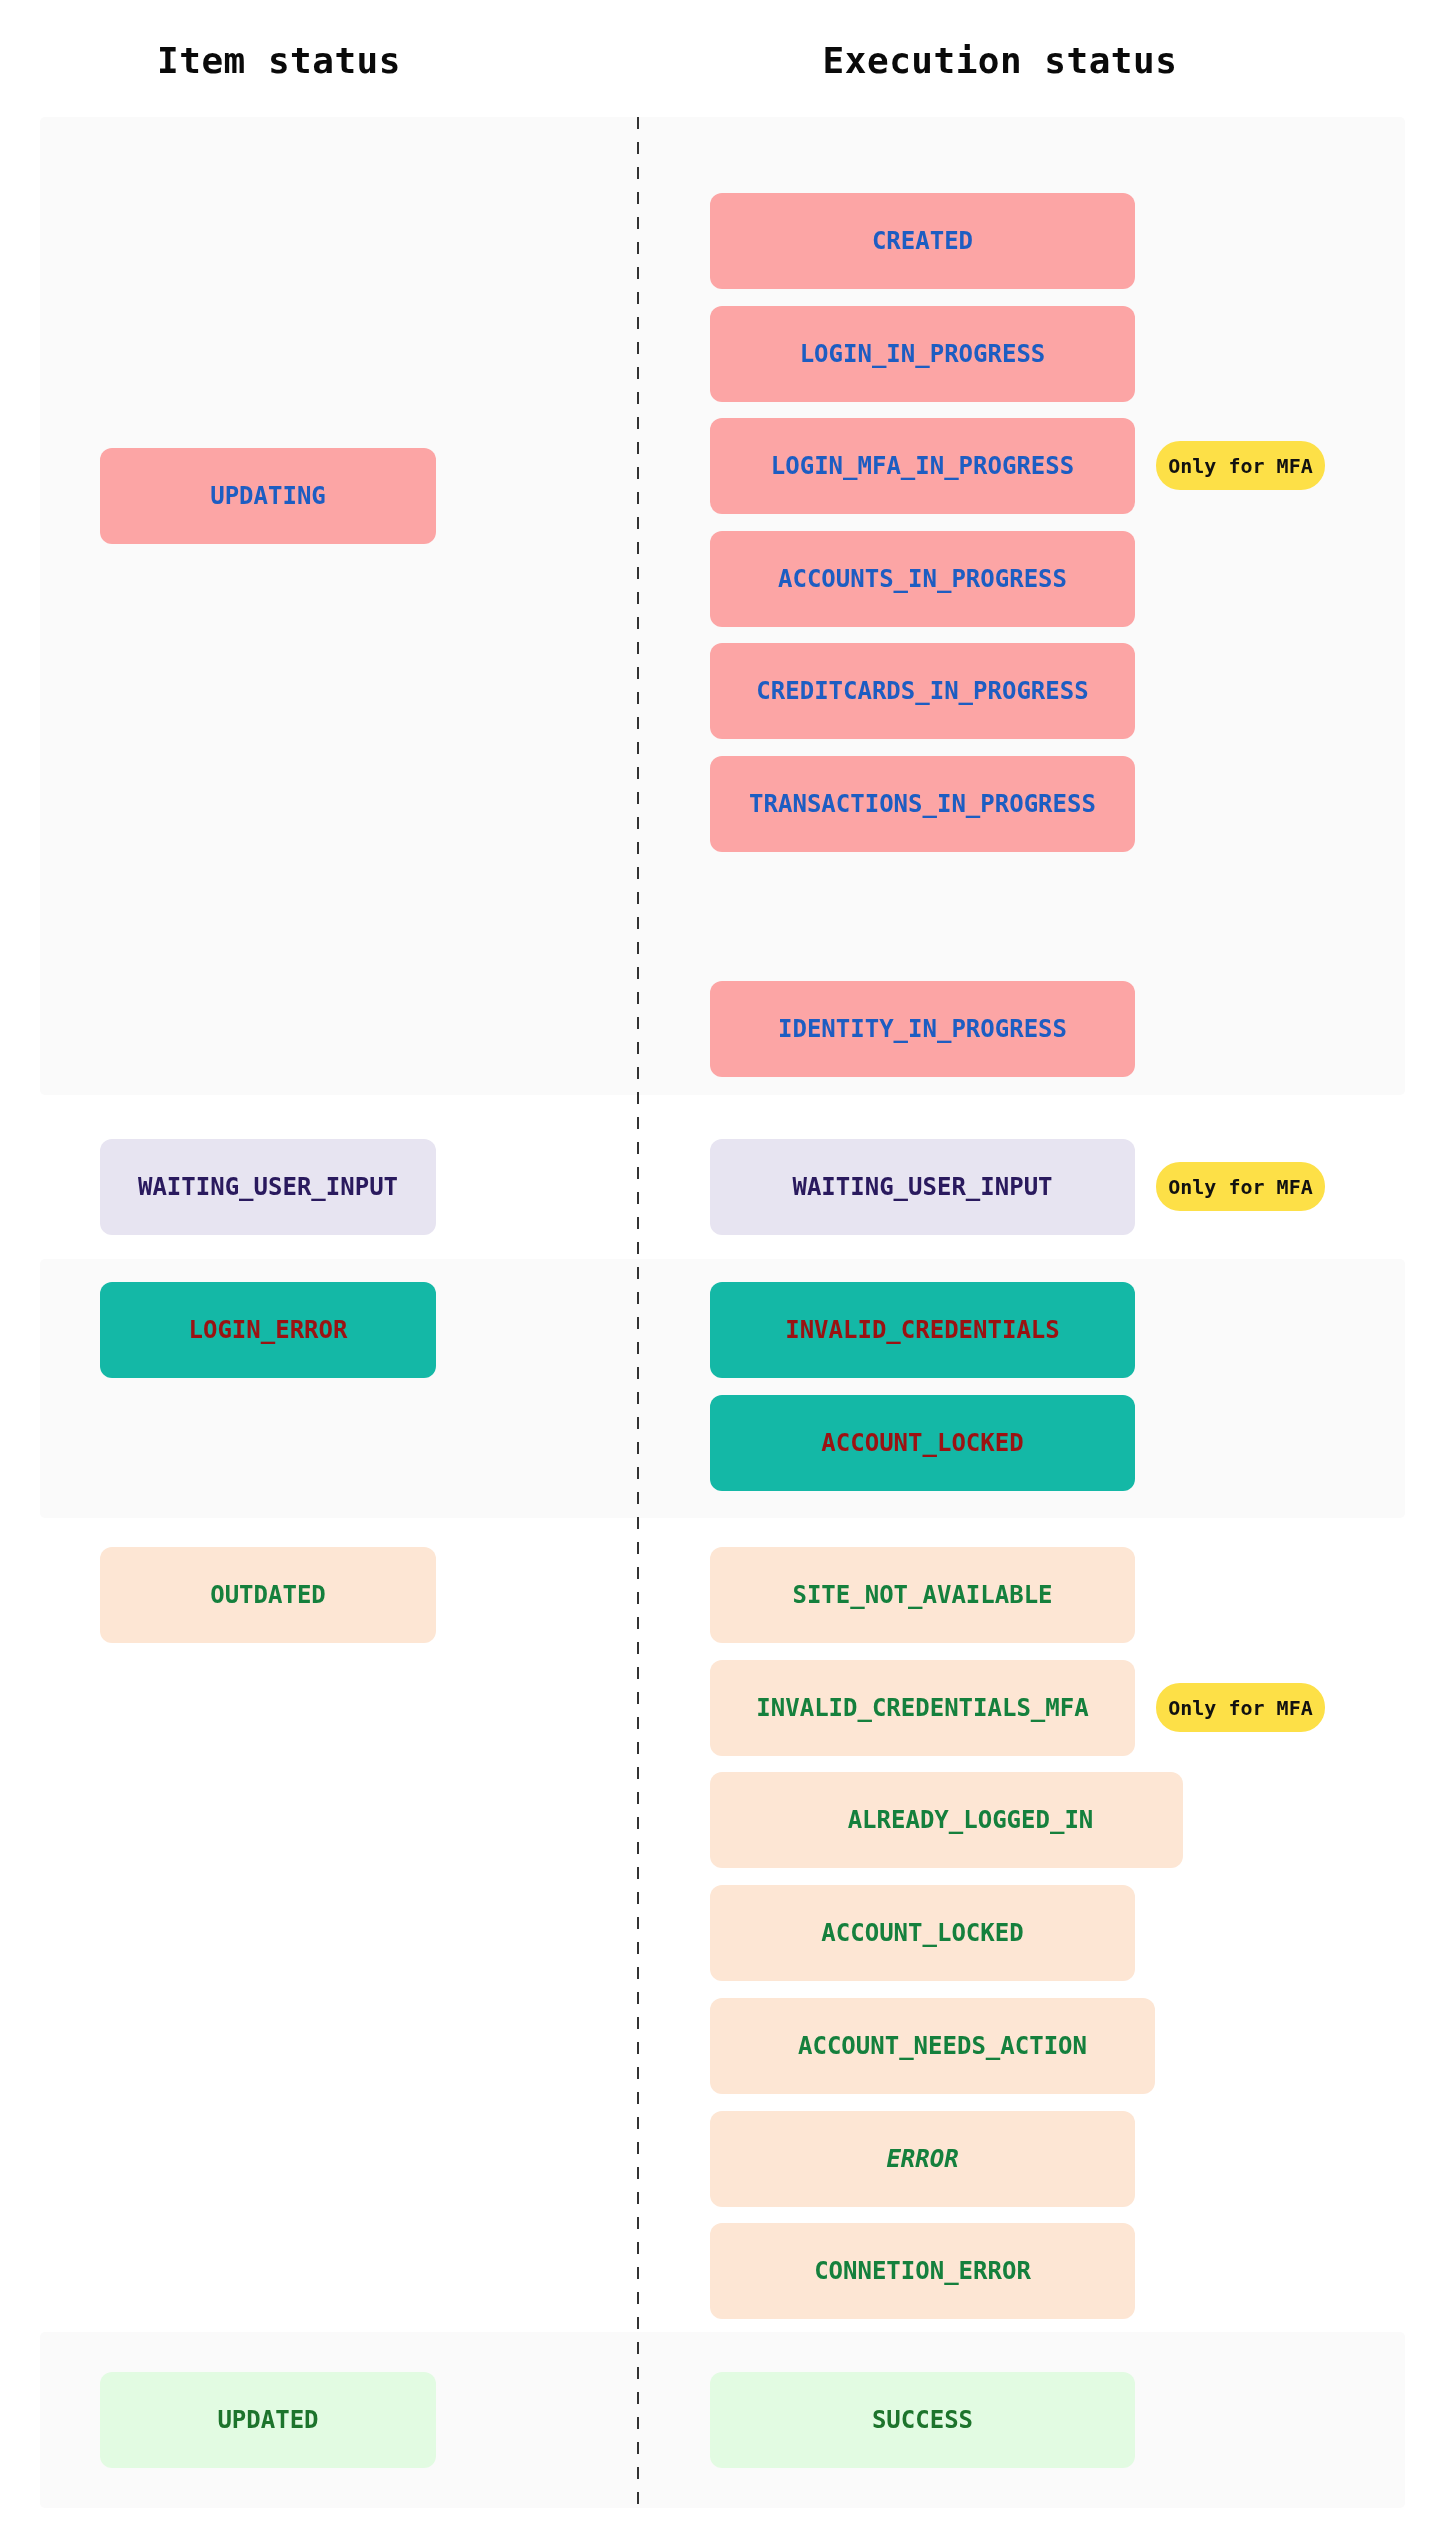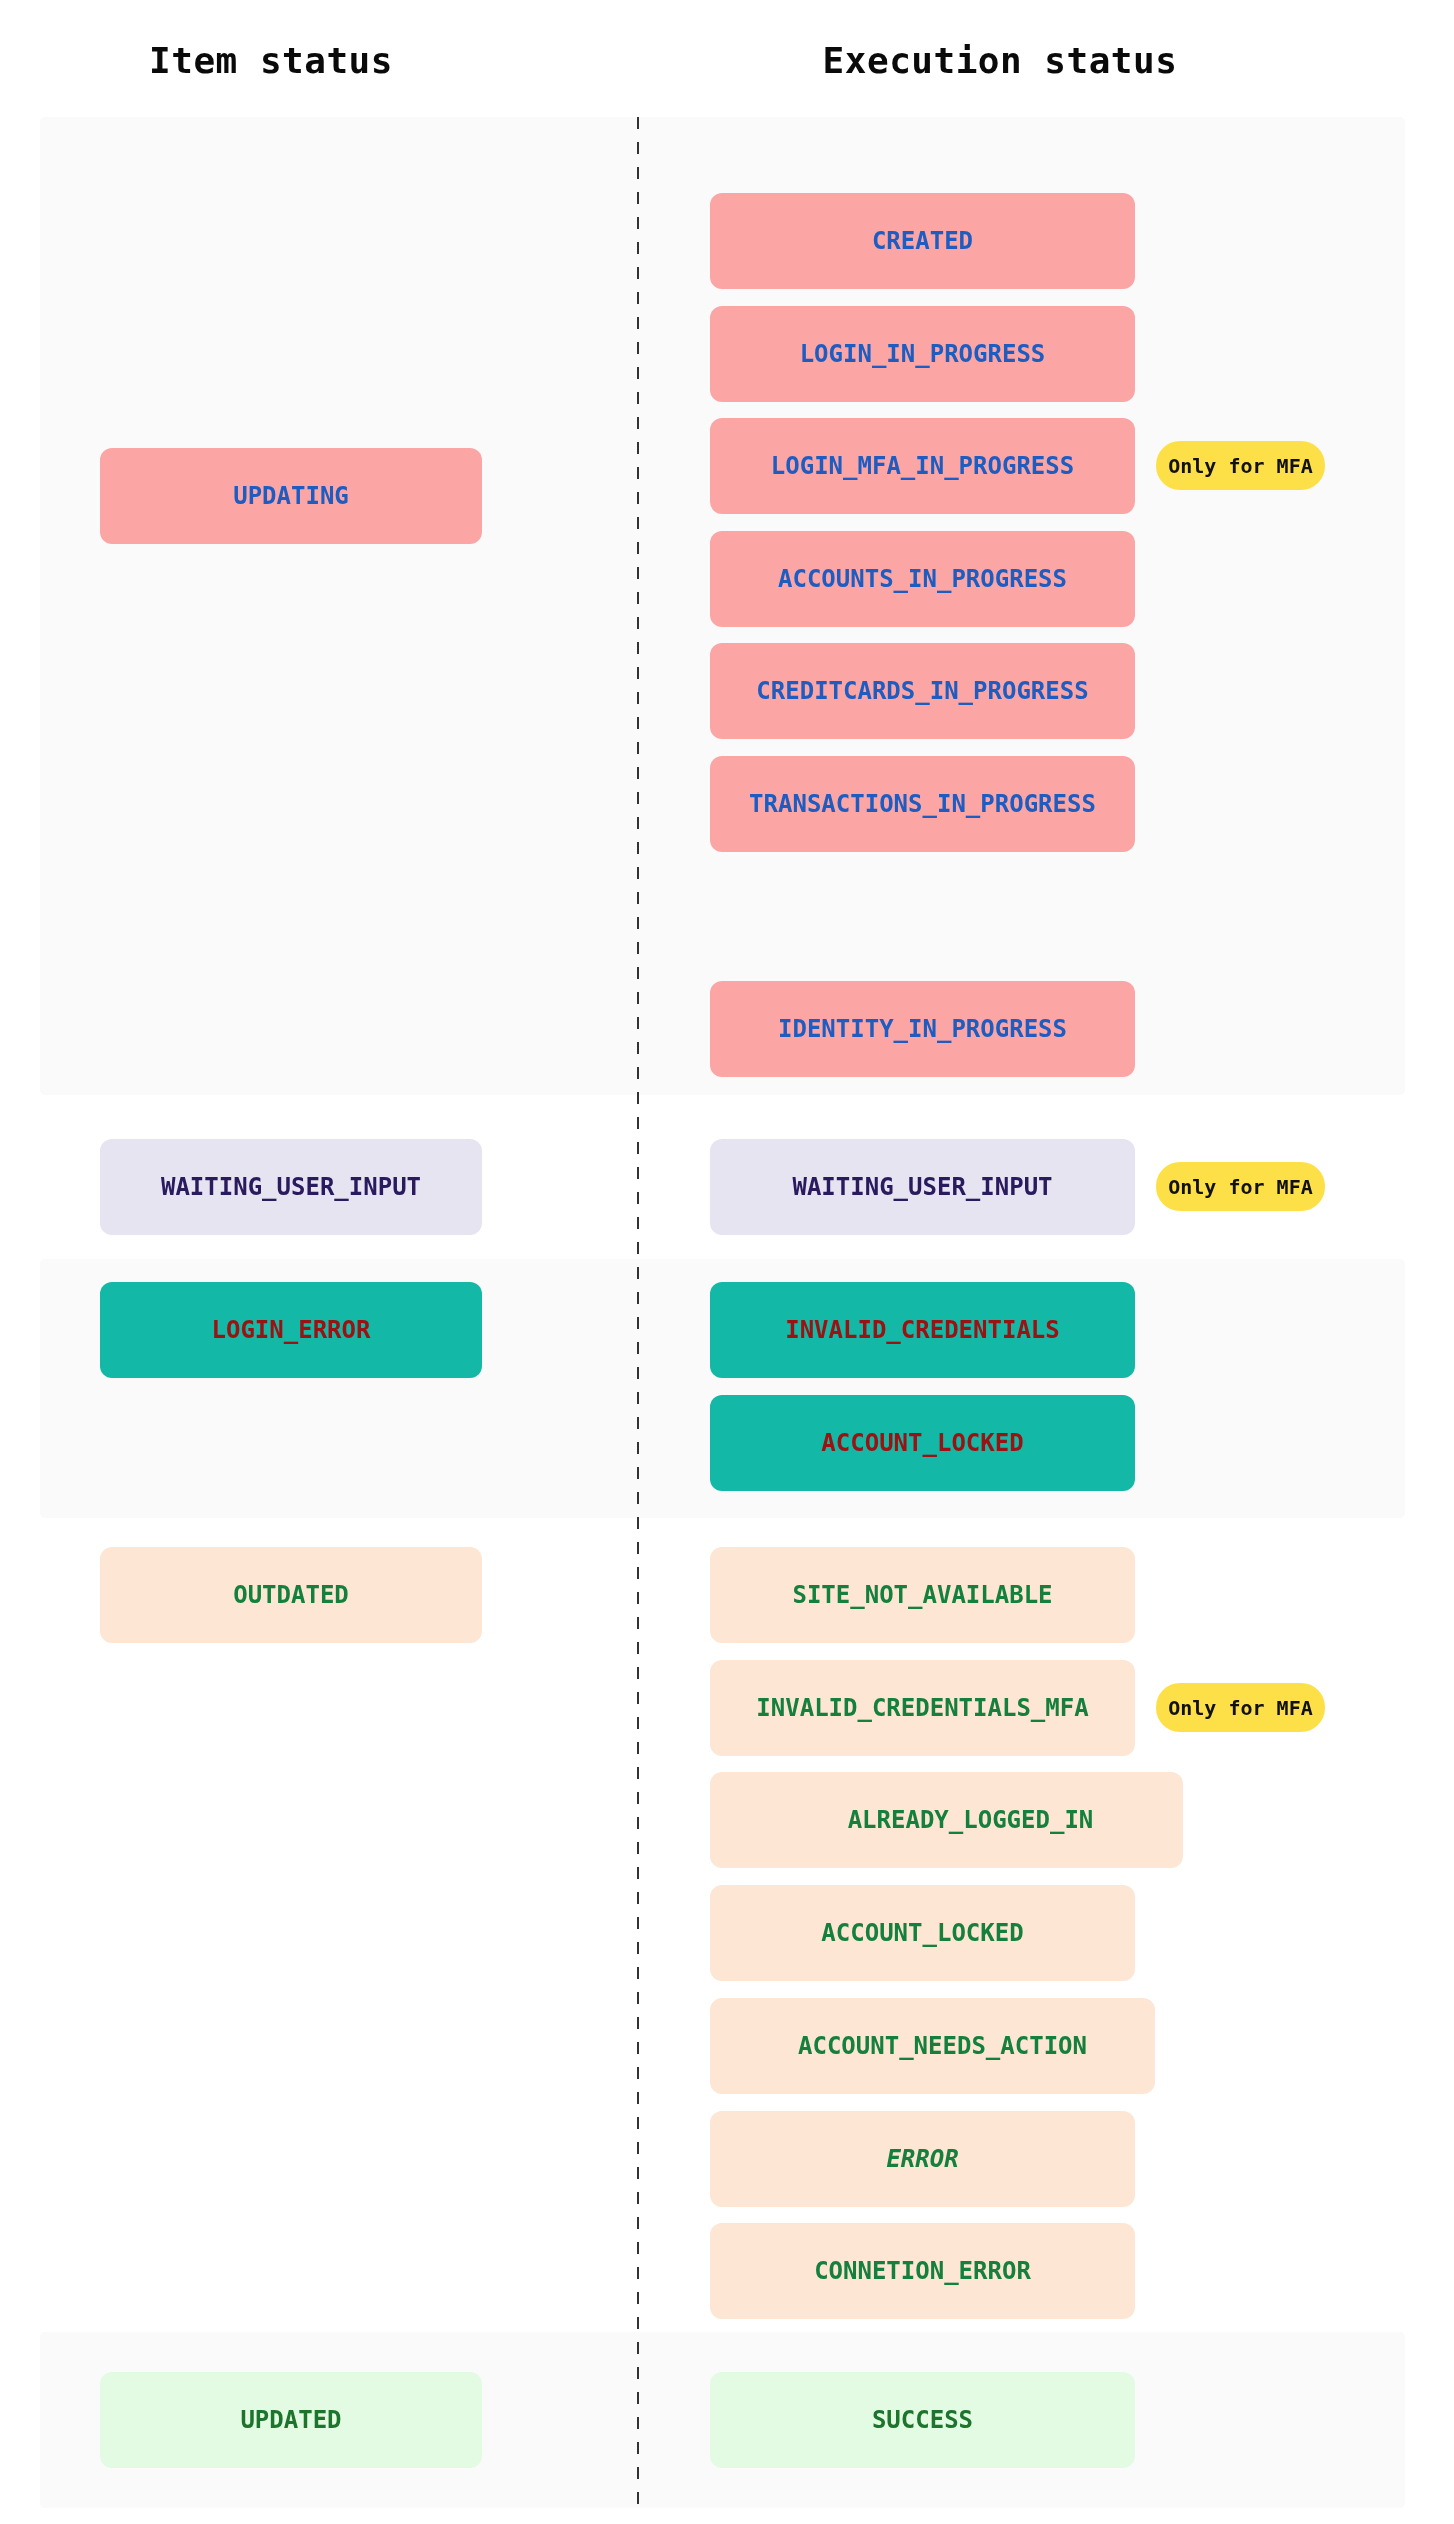--- a/index.html
+++ b/index.html
@@ -16,21 +16,21 @@
     top:41px;
     width:404px;
     height:40px;
     line-height:40px;
     text-align:center;
     font-size:36px;
     font-weight:700;
     color:#0a0a0a;
     letter-spacing:0.5px;
   }
-  .title-left{left:69px;}
+  .title-left{left:77px;}
   .title-right{left:798px;}
   .section{
     position:absolute;
     left:40px;
     width:1365px;
     background:#fafafa;
     border-radius:5px;
   }
   .divider{
     position:absolute;
@@ -45,21 +45,21 @@
     height:96px;
     border-radius:12px;
     display:flex;
     align-items:center;
     justify-content:center;
     font-size:24px;
     font-weight:700;
     letter-spacing:0;
     white-space:nowrap;
   }
-  .lb{left:100px;width:382px;}
+  .lb{left:100px;width:336px;}
   .rb{left:710px;width:425px;}
   .c-blue{background:#fca5a5;color:#1d5dc2;}
   .c-purple{background:#e7e4f1;color:#2a1a5e;}
   .c-red{background:#14b8a6;color:#9b1212;}
   .c-orange{background:#fde6d4;color:#15803d;}
   .c-green{background:#e2fbe2;color:#1d742c;}
   .tag{
     position:absolute;
     left:1156px;
     width:169px;

